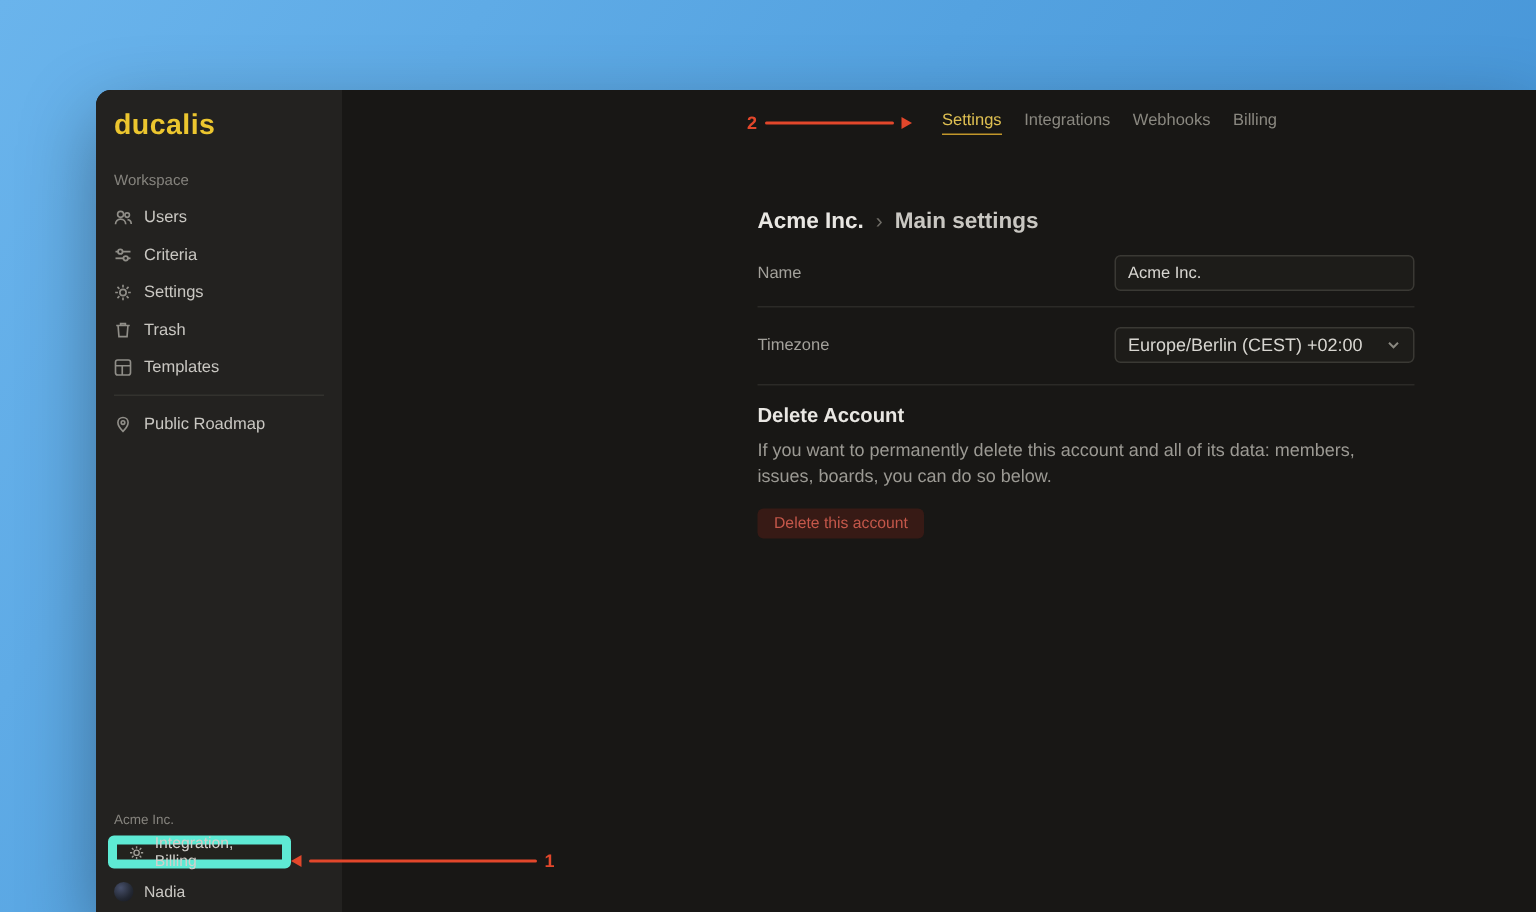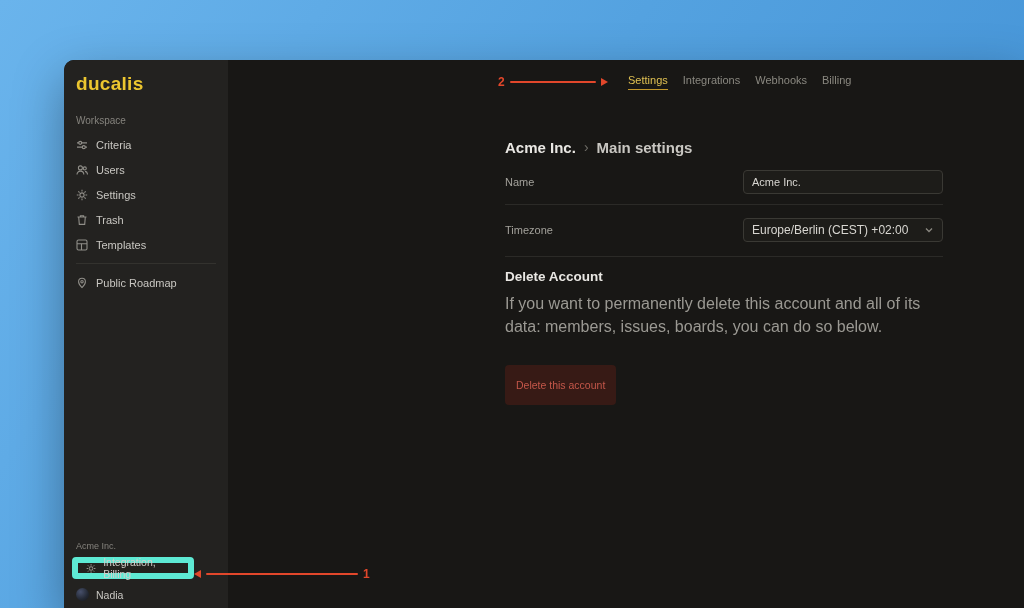--- a/index.html
+++ b/index.html
@@ -74,24 +74,24 @@
   .f-select {
     width:200px; height:24px; background:#1d1c19; border:1px solid #3a3934;
     border-radius:4px; color:#d8d6d1; font-size:12px; padding:0 8px;
     display:flex; align-items:center; justify-content:space-between;
   }
   .f-select .ic { width:10px; height:10px; display:inline-flex; color:#8a8880; }
   .divider { height:1px; background:#2b2a27; margin-top:10px; }
   .divider.d2 { margin-top:14px; }
 
   .del-title { margin-top:12px; font-size:13.5px; font-weight:bold; color:#e9e7e3; }
-  .del-body { margin-top:8px; font-size:16px; line-height:1.45; color:#9b9993; }
+  .del-body { margin-top:8px; font-size:12px; line-height:1.45; color:#9b9993; }
   .del-btn {
-    margin-top:27px; display:inline-block; background:#371a15; color:#c4574a;
-    font-size:10.5px; padding:14px 11px; border-radius:4px; border:none;
+    margin-top:12px; display:inline-block; background:#371a15; color:#c4574a;
+    font-size:10.5px; padding:4px 11px; border-radius:4px; border:none;
     font-family:"Liberation Sans", sans-serif;
   }
 
   
   .anno { position:absolute; display:flex; align-items:center; gap:5px; color:#e2472b; }
   .anno-num { font-size:12px; font-weight:bold; }
   .anno-line { height:2px; background:#e2472b; border-radius:1px; }
   .ah-right { width:0; height:0; border-left:7px solid #e2472b; border-top:4px solid transparent; border-bottom:4px solid transparent; }
   .ah-left  { width:0; height:0; border-right:7px solid #e2472b; border-top:4px solid transparent; border-bottom:4px solid transparent; }
   .anno2 { left:270px; top:15px; }
@@ -104,40 +104,40 @@
 
 <div class="window">
 
   <div class="sidebar">
     <div class="logo">ducalis</div>
     <div class="ws-label">Workspace</div>
 
 
     <div class="nav-item">
       <span class="ic">
+        <svg viewBox="0 0 12 12" fill="none" stroke="currentColor" stroke-width="1.1">
+            <circle cx="4.4" cy="3.9" r="2"></circle>
+            <path d="M1 10.5c0-2 1.4-3.4 3.4-3.4s3.4 1.4 3.4 3.4"></path>
+            <circle cx="8.8" cy="4.4" r="1.5"></circle>
+            <path d="M9 7.4c1.6.2 2.5 1.4 2.5 3"></path>
+          </svg>
+      </span>
+      <span class="grow">Users</span>
+    </div>
+
+    <div class="nav-item">
+      <span class="ic">
         <svg viewBox="0 0 12 12" fill="none" stroke="currentColor" stroke-width="1.2">
             <line x1="1" y1="3.8" x2="11" y2="3.8"></line>
             <circle cx="4.2" cy="3.8" r="1.5" fill="#232220"></circle>
             <line x1="1" y1="8.2" x2="11" y2="8.2"></line>
             <circle cx="7.8" cy="8.2" r="1.5" fill="#232220"></circle>
           </svg>
       </span>
       <span class="grow">Criteria</span>
-    </div>
-
-    <div class="nav-item">
-      <span class="ic">
-        <svg viewBox="0 0 12 12" fill="none" stroke="currentColor" stroke-width="1.1">
-            <circle cx="4.4" cy="3.9" r="2"></circle>
-            <path d="M1 10.5c0-2 1.4-3.4 3.4-3.4s3.4 1.4 3.4 3.4"></path>
-            <circle cx="8.8" cy="4.4" r="1.5"></circle>
-            <path d="M9 7.4c1.6.2 2.5 1.4 2.5 3"></path>
-          </svg>
-      </span>
-      <span class="grow">Users</span>
     </div>
 
     <div class="nav-item">
       <span class="ic">
         <svg viewBox="0 0 12 12" fill="none" stroke="currentColor" stroke-width="1.1">
             <circle cx="6" cy="6" r="2.1"></circle>
             <path d="M6 .8v1.8M6 9.4v1.8M.8 6h1.8M9.4 6h1.8M2.3 2.3l1.3 1.3M8.4 8.4l1.3 1.3M9.7 2.3L8.4 3.6M3.6 8.4L2.3 9.7"></path>
           </svg>
       </span>
       <span class="grow">Settings</span>

